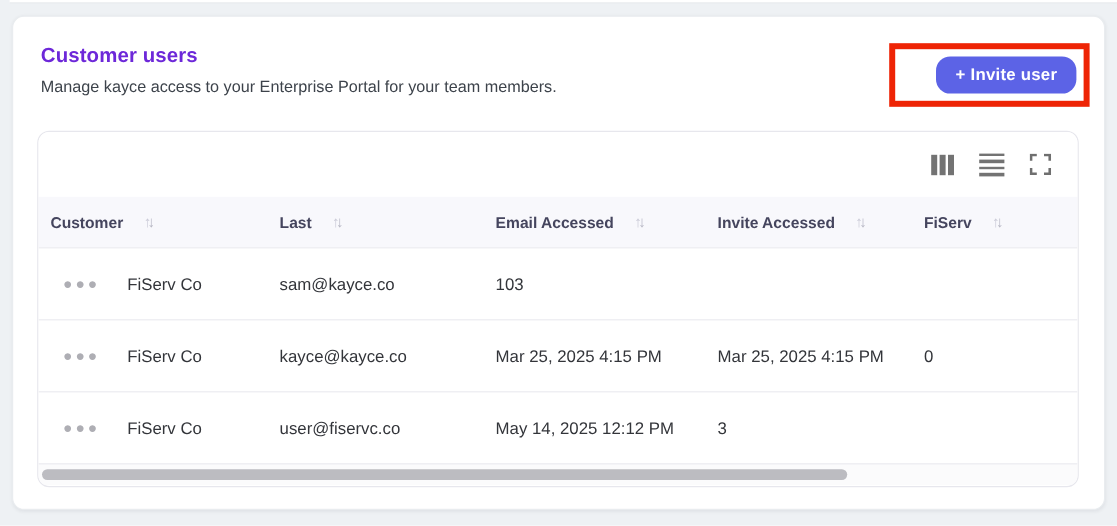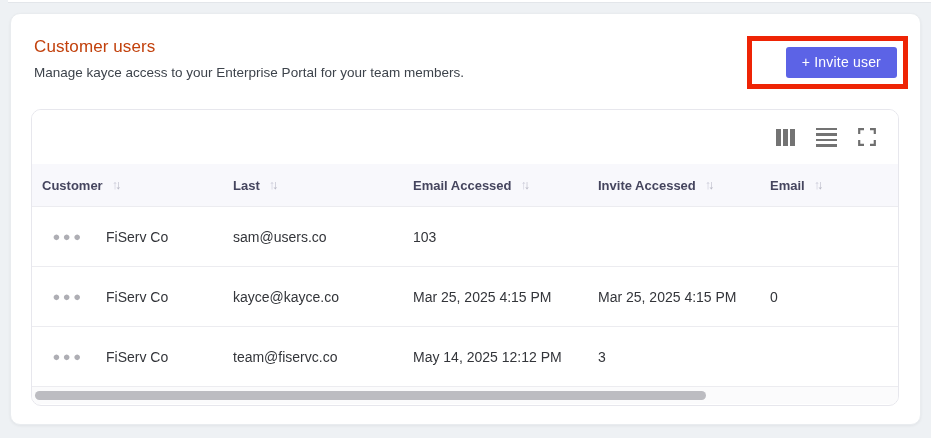--- a/index.html
+++ b/index.html
@@ -18,31 +18,31 @@
   }
 
   .card {
     position: absolute; left: 10px; top: 13px; width: 911px; height: 412px;
     background: #ffffff; border-radius: 10px;
     border: 1px solid #e9ecef;
     box-shadow: 0 1px 3px rgba(16,24,40,0.06);
   }
 
   .card-header { position: relative; padding: 23px 13px 0 23px; height: 95px; }
-  .page-title { font-size: 17px; font-weight: 400; color: #c2410c; letter-spacing: .1px; }
+  .page-title { font-size: 17px; font-weight: 700; color: #6d28d9; letter-spacing: .1px; }
   .page-subtitle { margin-top: 8px; font-size: 13.5px; color: #3d434b; }
 
   .invite-annotation {
     position: absolute; top: 22px; right: 12px;
     border: 5px solid #ee2405; padding: 6px; background: transparent;
   }
   .invite-button {
     display: inline-block; background: #5c63e6; color: #ffffff;
-    font-size: 14px; font-weight: 400; font-family: inherit;
-    border: none; border-radius: 3px; padding: 7px 16px 8px; cursor: pointer;
+    font-size: 14px; font-weight: 700; font-family: inherit;
+    border: none; border-radius: 12px; padding: 7px 16px 8px; cursor: pointer;
     letter-spacing: .2px;
     margin-left: 28px;
   }
 
   .table-card {
     position: absolute; left: 20px; top: 95px; width: 868px; height: 297px;
     border: 1px solid #e7e7ed; border-radius: 10px;
     background: #ffffff; overflow: hidden;
   }
 
@@ -56,21 +56,21 @@
   .icon-density { flex-direction: column; gap: 3px; }
   .icon-density i { display: block; width: 21px; height: 2.5px; background: #737373; }
 
   .grid-row {
     display: grid;
     grid-template-columns: 66px 127px 180px 185px 172px 1fr;
     align-items: center;
   }
   .table-header { background: #f8f8fc; height: 42px; }
   .th {
-    display: flex; align-items: center; gap: 9px;
+    display: flex; align-items: center; gap: 17px;
     font-size: 13px; font-weight: 700; color: #45455e; padding-left: 8px;
     cursor: pointer;
   }
   .th.first { grid-column: 1 / 3; padding-left: 10px; }
   .sort-icon { font-size: 12.5px; letter-spacing: -3px; font-weight: 400; }
   .sort-up { color: #cbcbd8; } .sort-down { color: #b7b7c4; }
 
   .table-row { height: 60px; border-top: 1px solid #ececf0; background: #fff; }
   .cell { font-size: 14px; color: #33353a; padding-left: 8px; }
   .cell-actions { display: flex; justify-content: center; padding-left: 6px; }
@@ -133,51 +133,51 @@
       </div>
       <div class="th">
         <span>Email Accessed</span>
         <span class="sort-icon"><span class="sort-up">↑</span><span class="sort-down">↓</span></span>
       </div>
       <div class="th">
         <span>Invite Accessed</span>
         <span class="sort-icon"><span class="sort-up">↑</span><span class="sort-down">↓</span></span>
       </div>
       <div class="th">
-        <span>Email</span>
+        <span>FiServ</span>
         <span class="sort-icon"><span class="sort-up">↑</span><span class="sort-down">↓</span></span>
       </div>
     </div>
 
     <div class="grid-row table-row">
       <div class="cell cell-actions">
           <span class="dots-menu">●●●</span>
         </div>
       <div class="cell">FiServ Co</div>
-      <div class="cell">sam@users.co</div>
+      <div class="cell">sam@kayce.co</div>
       <div class="cell">103</div>
     </div>
 
     <div class="grid-row table-row">
       <div class="cell cell-actions">
           <span class="dots-menu">●●●</span>
         </div>
       <div class="cell">FiServ Co</div>
       <div class="cell">kayce@kayce.co</div>
       <div class="cell">Mar 25, 2025 4:15 PM</div>
       <div class="cell">Mar 25, 2025 4:15 PM</div>
       <div class="cell">0</div>
     </div>
 
     <div class="grid-row table-row">
       <div class="cell cell-actions">
           <span class="dots-menu">●●●</span>
         </div>
       <div class="cell">FiServ Co</div>
-      <div class="cell">team@fiservc.co</div>
+      <div class="cell">user@fiservc.co</div>
       <div class="cell">May 14, 2025 12:12 PM</div>
       <div class="cell">3</div>
     </div>
 
     <div class="scroll-area">
       <div class="scroll-thumb"></div>
     </div>
 
   </div>
 </div>

